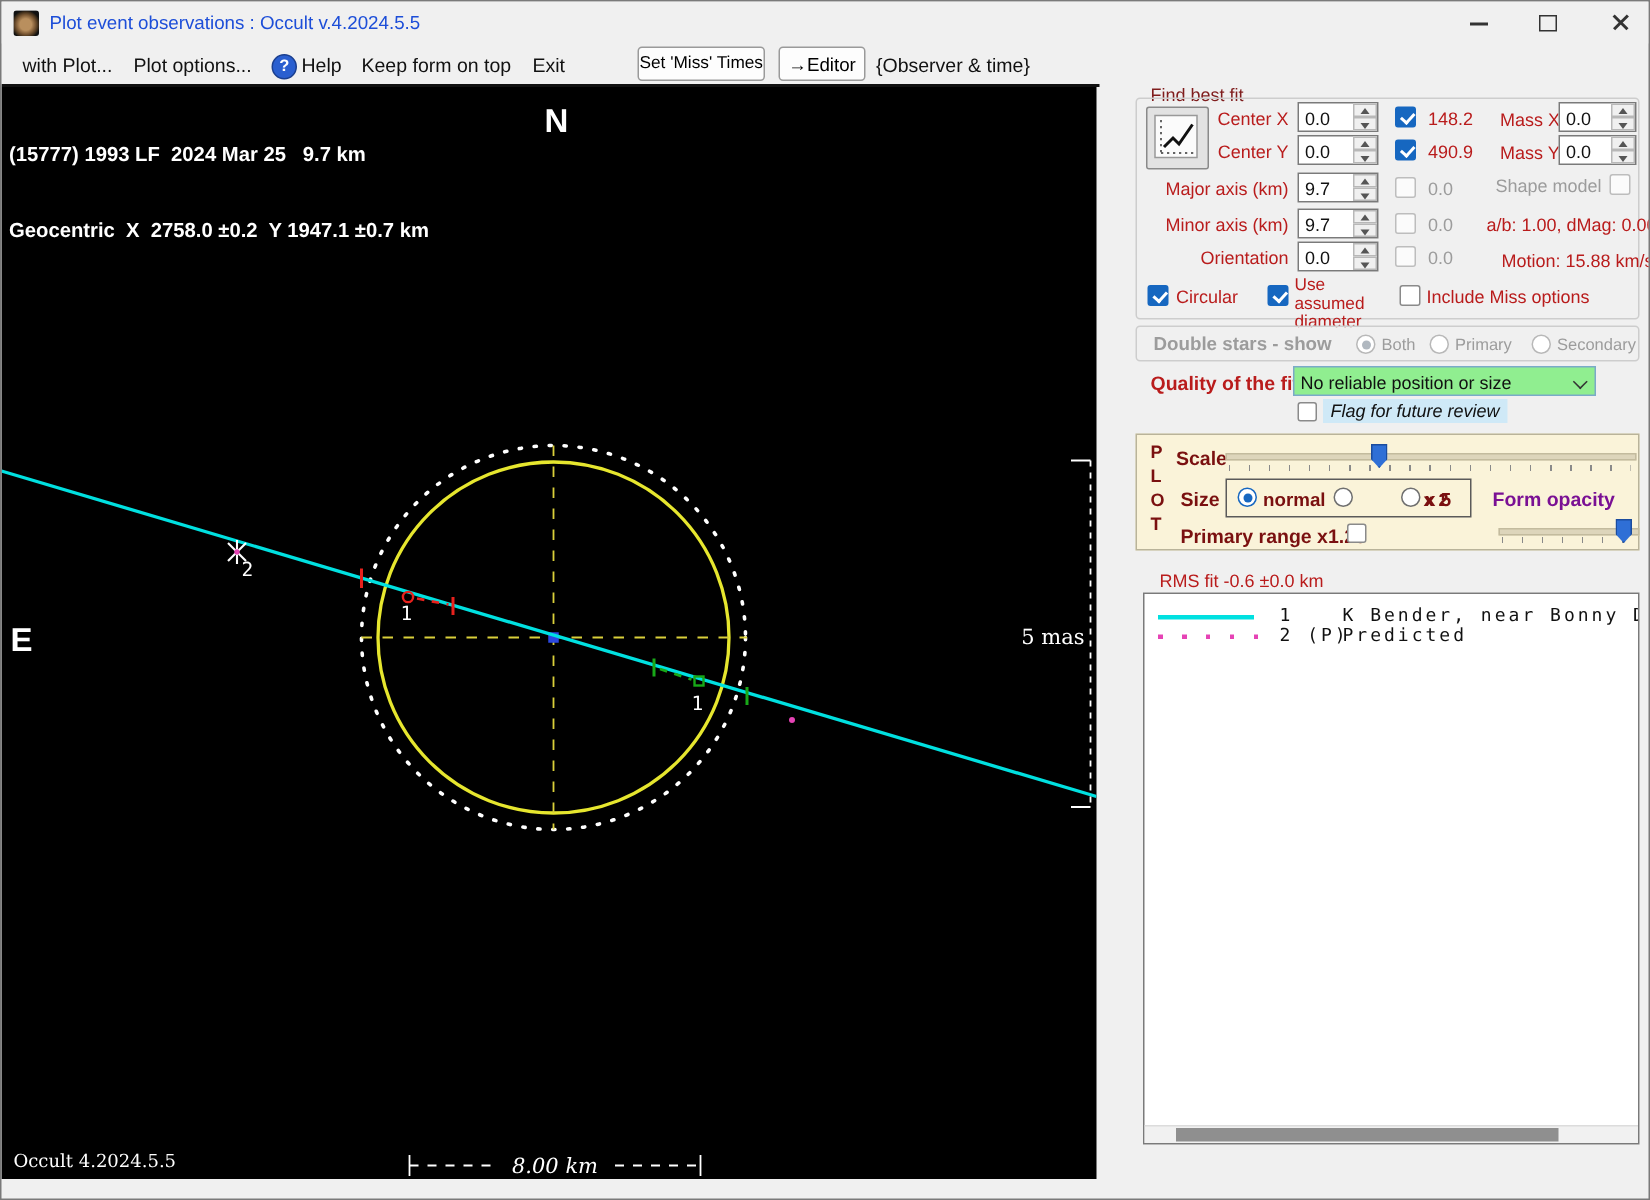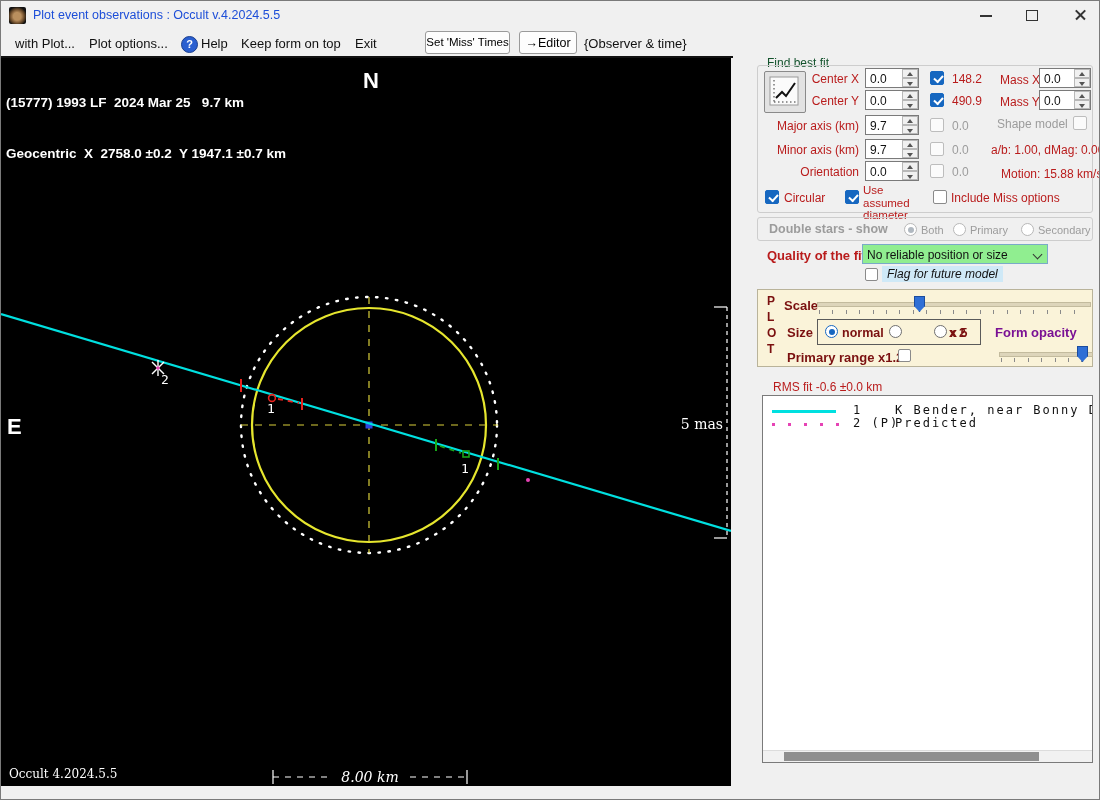--- a/index.html
+++ b/index.html
@@ -22,21 +22,21 @@
     color:#fff;font-size:11px;font-weight:bold;text-align:center;line-height:15px;border:1px solid #1b3f8f;}
   .tb-btn{top:30px;height:23px;background:#fdfdfd;border:1px solid #9a9a9a;border-radius:3px;
     font-size:11.5px;text-align:center;box-sizing:border-box;padding-top:4px;}
   .toolbar-divider{left:0;top:55px;width:732px;height:2px;background:#111;}
   
   .plot{left:0;top:57px;width:730px;height:728px;background:#000;}
   .plot-header{left:5px;top:59px;color:#fff;font-size:13.5px;font-weight:bold;line-height:17px;white-space:pre;}
   .compass{color:#fff;font-size:22px;font-weight:bold;}
   
   .groupbox{border:1px solid #cdcdcd;border-radius:3px;box-sizing:border-box;}
-  .grouplabel{font-size:12px;color:#14532d;background:#f0f0f0;padding:0 3px;}
+  .grouplabel{font-size:12px;color:#7f1d1d;background:#f0f0f0;padding:0 3px;}
   .lbl{font-size:12px;color:#b91c1c;white-space:nowrap;}
   .lbl.gray{color:#9c9c9c;}
   .rlabel{text-align:right;}
   
   .spin{height:20px;border:1px solid #7a7a7a;background:#fff;box-sizing:border-box;}
   .spin .val{position:absolute;left:4px;top:3px;font-size:12px;color:#111;}
   .spin .btns{position:absolute;right:0;top:0;bottom:0;width:16px;display:flex;flex-direction:column;}
   .spin .btns i{flex:1;background:#f0f0f0;border:1px solid #b8b8b8;position:relative;}
   .spin .btns i::after{content:"";position:absolute;left:4px;border-left:3px solid transparent;border-right:3px solid transparent;}
   .spin .btns i.up::after{top:2px;border-bottom:4px solid #555;}
@@ -259,26 +259,26 @@
   <div class="abs groupbox" style="left:756px;top:216px;width:336px;height:24px"></div>
   <div class="abs lbl gray" style="left:768px;top:221px;font-weight:bold;font-size:12.5px">Double stars - show</div>
   <div class="abs radio disabled sel" style="left:903px;top:222px"></div>
   <div class="abs lbl gray" style="left:920px;top:223px;font-size:11px">Both</div>
   <div class="abs radio disabled" style="left:952px;top:222px"></div>
   <div class="abs lbl gray" style="left:969px;top:223px;font-size:11px">Primary</div>
   <div class="abs radio disabled" style="left:1020px;top:222px"></div>
   <div class="abs lbl gray" style="left:1037px;top:223px;font-size:11px">Secondary</div>
 
   <div class="abs lbl" style="left:766px;top:247px;font-weight:bold;font-size:13px">Quality of the fit</div>
-  <div class="abs combo" style="left:861px;top:243px;width:186px">
+  <div class="abs combo" style="left:861px;top:243px;width:202px">
     <span class="ctext">No reliable position or size</span>
     <span class="arrow"></span>
   </div>
   <div class="abs cb" style="left:864px;top:267px;width:13px;height:13px"></div>
-  <div class="abs flagbox" style="left:881px;top:265px">Flag for future model</div>
+  <div class="abs flagbox" style="left:881px;top:265px">Flag for future review</div>
 
   <div class="abs plotpanel" style="left:756px;top:288px;width:336px;height:78px"></div>
   <div class="abs maroon" style="left:766px;top:293px;font-size:12px">P</div>
   <div class="abs maroon" style="left:766px;top:309px;font-size:12px">L</div>
   <div class="abs maroon" style="left:766px;top:325px;font-size:12px">O</div>
   <div class="abs maroon" style="left:766px;top:341px;font-size:12px">T</div>
 
   <div class="abs maroon" style="left:783px;top:297px">Scale</div>
   <div class="abs slider-track" style="left:816px;top:301px;width:272px"></div>
   <div class="abs slider-ticks" style="left:818px;top:309px;width:268px"></div>

